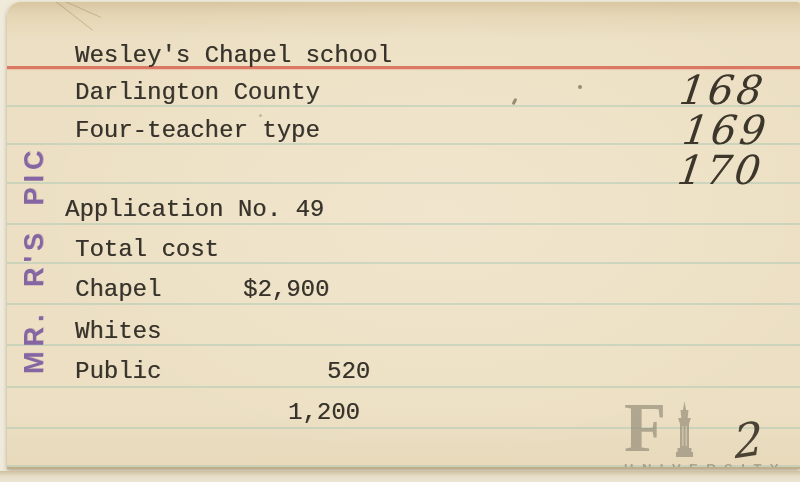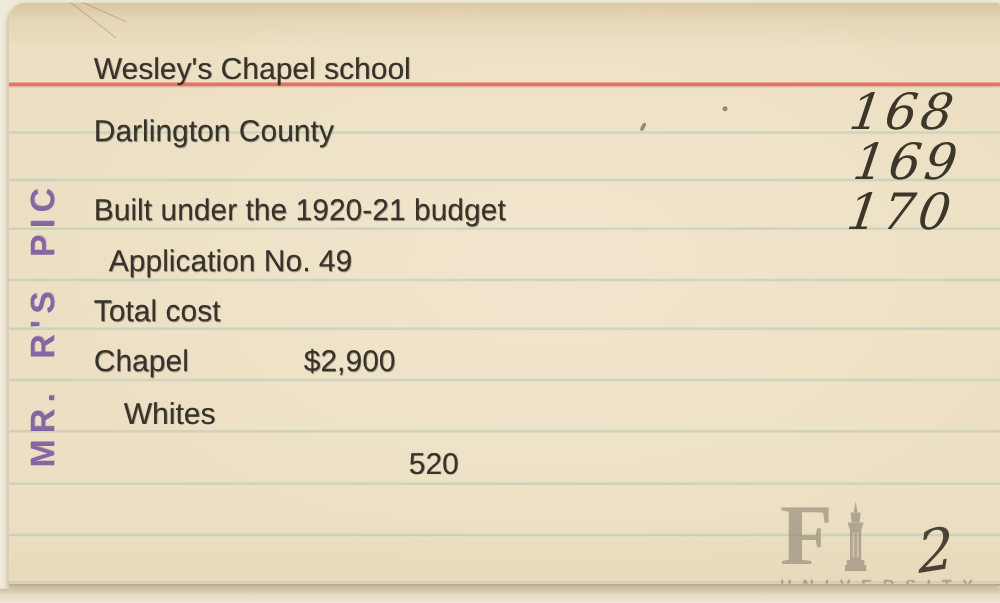--- a/index.html
+++ b/index.html
@@ -32,21 +32,21 @@
     background:linear-gradient(180deg,#cdbf9f,#e6ddc6 45%,#ece5d2);
   }
   .scratch{position:absolute;background:rgba(125,104,62,.28);border-radius:2px;}
 
   
   .rule{position:absolute;left:0;right:0;height:2px;background:var(--rule-green);opacity:.5;}
   .rule.red{height:3px;background:var(--rule-red);opacity:.8;box-shadow:0 1px 1px rgba(220,120,100,.35);}
 
   
   .tw{
-    position:absolute;font-family:Liberation Sans, sans-serif;
+    position:absolute;font-family:Liberation Mono, monospace;
     font-size:24px;line-height:1;color:var(--ink);white-space:pre;
     text-shadow:0.5px 0.4px 0.6px rgba(55,51,43,.55);
   }
 
   
   .hw{
     position:absolute;font-family:"DejaVu Serif","Liberation Serif",serif;
     font-style:italic;color:var(--hand-ink);white-space:pre;
   }
   .hw.num{font-size:40px;line-height:1;letter-spacing:3px;transform:skewX(-8deg);}
@@ -95,28 +95,30 @@
     <div class="rule" style="top:221px;"></div>
     <div class="rule" style="top:260px;"></div>
     <div class="rule" style="top:301px;"></div>
     <div class="rule" style="top:342px;"></div>
     <div class="rule" style="top:384px;"></div>
     <div class="rule" style="top:425px;"></div>
     <div class="rule" style="top:463px;"></div>
 
     <div class="tw" style="left:68px;top:42px;">Wesley's Chapel school</div>
 
-    <div class="tw" style="left:68px;top:92px;">Darlington County</div>
-    <div class="tw" style="left:68px;top:155px;">Built under the 1920-21 budget</div>
-    <div class="tw" style="left:80px;top:196px;">Application No. 49</div>
+    <div class="tw" style="left:68px;top:79px;">Darlington County</div>
+    <div class="tw" style="left:68px;top:117px;">Four-teacher type</div>
+    <div class="tw" style="left:58px;top:196px;">Application No. 49</div>
     <div class="tw" style="left:68px;top:236px;">Total cost</div>
     <div class="tw" style="left:68px;top:276px;">Chapel</div>
     <div class="tw" style="left:236px;top:276px;">$2,900</div>
-    <div class="tw" style="left:68px;top:318px;margin-left:24px;">Whites</div>
+    <div class="tw" style="left:68px;top:318px;">Whites</div>
+    <div class="tw" style="left:68px;top:358px;">Public</div>
     <div class="tw" style="left:320px;top:358px;">520</div>
+    <div class="tw" style="left:281px;top:399px;">1,200</div>
 
     <div class="hw num" style="left:673px;top:68px;">168</div>
     <div class="hw num" style="left:676px;top:108px;">169</div>
     <div class="hw num" style="left:671px;top:148px;">170</div>
 
     <div class="stamp">MR. R'S PIC</div>
 
     <div class="wm">
       <div class="wm-word">
         <span>F</span>

